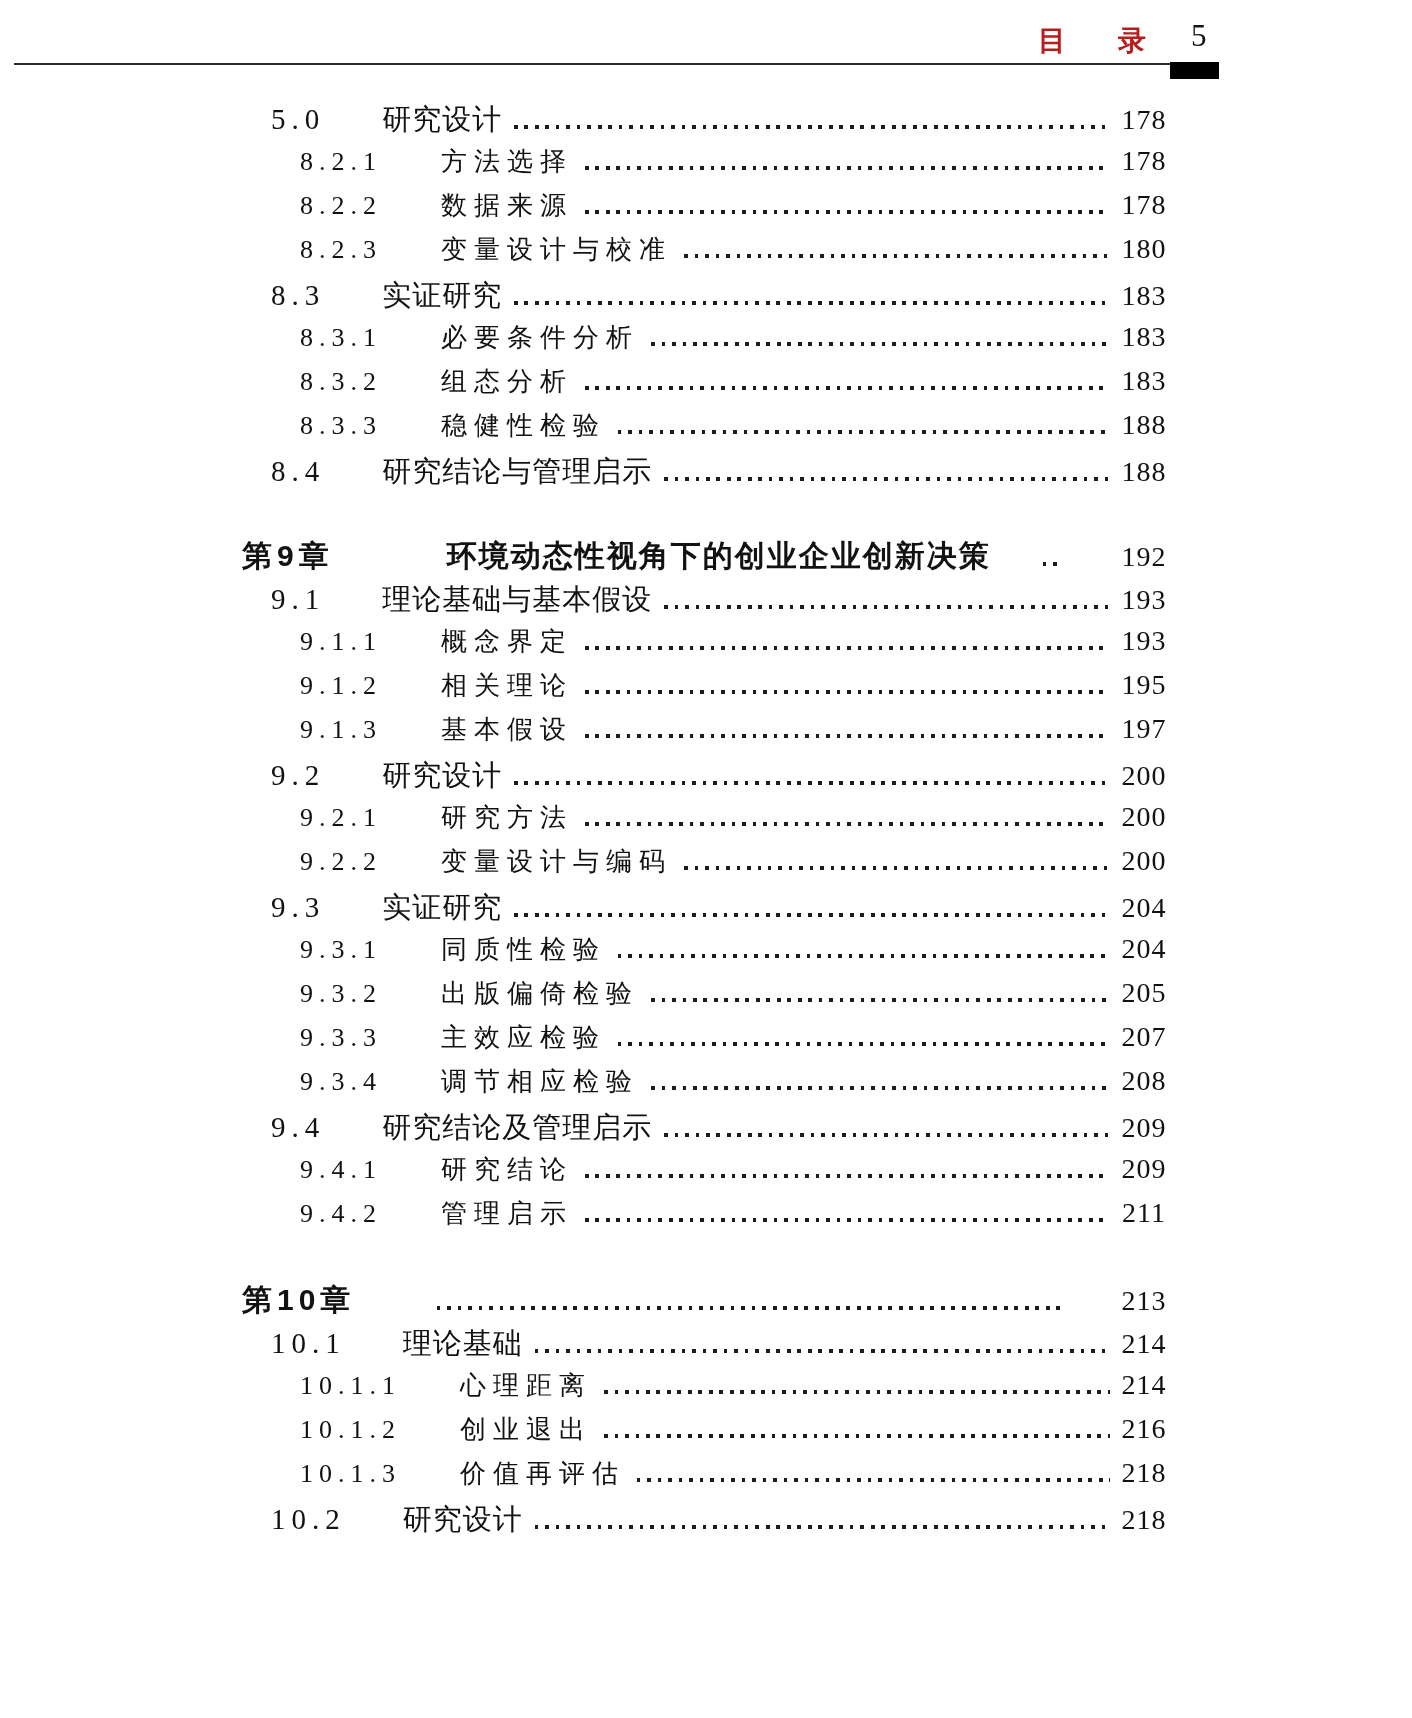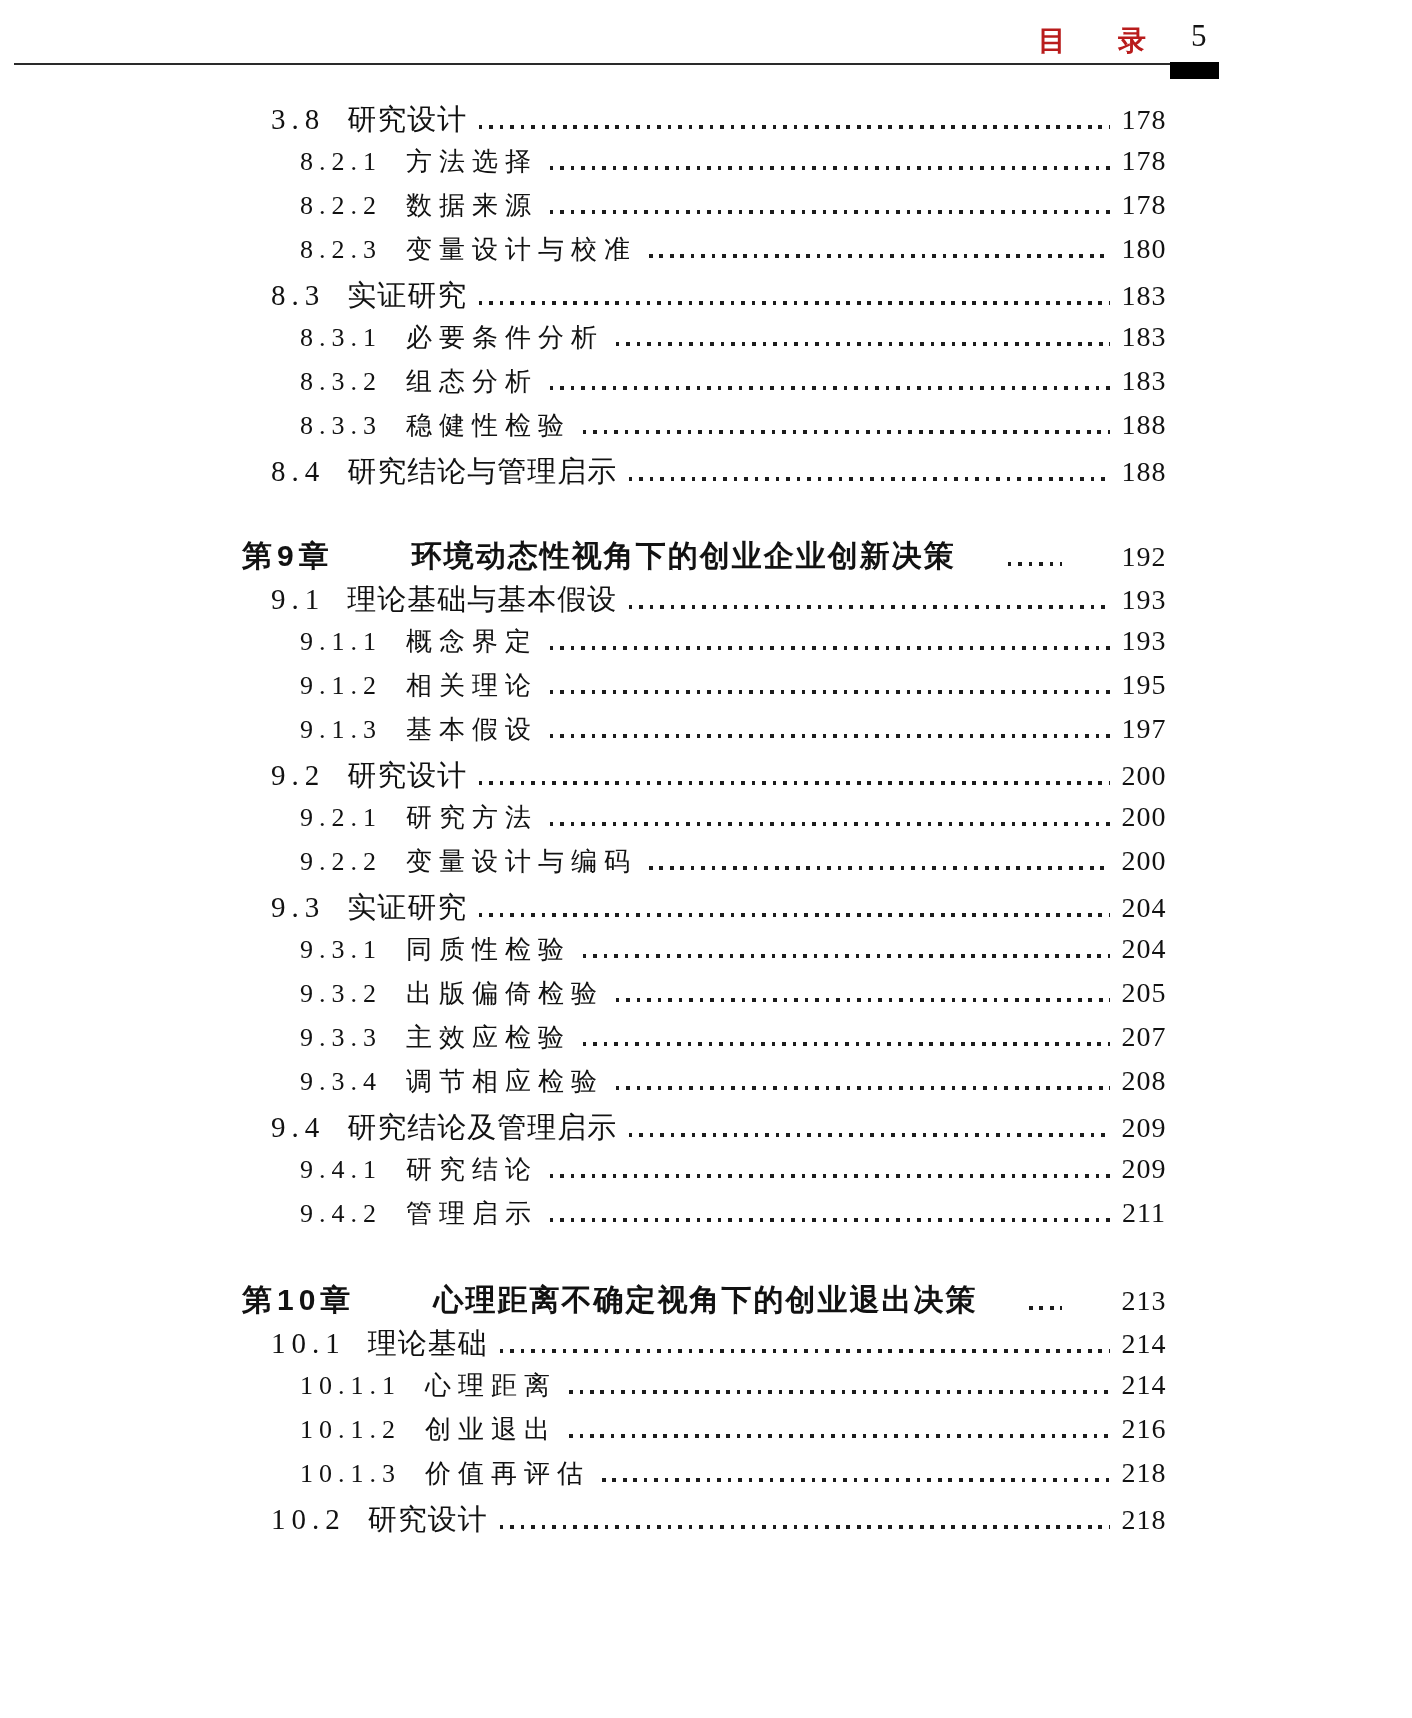--- a/index.html
+++ b/index.html
@@ -77,21 +77,21 @@
     padding-left: 271px;
     font-size: 29px;
   }
   .row.subsection {
     padding-left: 300px;
     font-size: 26px;
   }
   .num { letter-spacing: 6px; margin-right: 22px; }
   .row.chapter .num { letter-spacing: 5px; margin-right: 30px; }
   .row.subsection .num { margin-right: 24px; }
-  .title { letter-spacing: 1px; }
+  .title { letter-spacing: 1px; margin-left: 35px; }
   .row.subsection .title { letter-spacing: 7px; text-align: right; }
   .row.chapter .title { letter-spacing: 2px; }
   .leader {
     flex: 1 1 auto;
     min-width: 16px;
     height: 4px;
     margin: 0 8px 7px 12px;
     background-image: repeating-linear-gradient(
       to right, #1c1c1c 0 3.5px, transparent 3.5px 10.5px);
     background-repeat: repeat-x;
@@ -109,21 +109,21 @@
 </head>
 <body>
 
 <div class="header-title">目录</div>
 <div class="header-page">5</div>
 <div class="header-rule"></div>
 <div class="header-block"></div>
 
 <div class="toc">
     <div class="row section">
-    <span class="num">3.8</span>
+    <span class="num">5.0</span>
     <span class="title">研究设计</span>
     <span class="leader"></span>
     <span class="page-num">178</span>
   </div>
     <div class="row subsection">
     <span class="num">8.2.1</span>
     <span class="title">方法选择</span>
     <span class="leader"></span>
     <span class="page-num">178</span>
   </div>
@@ -260,21 +260,20 @@
     <span class="page-num">209</span>
   </div>
     <div class="row subsection">
     <span class="num">9.4.2</span>
     <span class="title">管理启示</span>
     <span class="leader"></span>
     <span class="page-num">211</span>
   </div>
     <div class="row chapter">
     <span class="num">第10章</span>
-    <span class="title">心理距离不确定视角下的创业退出决策</span>
     <span class="leader"></span>
     <span class="page-num">213</span>
   </div>
     <div class="row section">
     <span class="num">10.1</span>
     <span class="title">理论基础</span>
     <span class="leader"></span>
     <span class="page-num">214</span>
   </div>
     <div class="row subsection">

